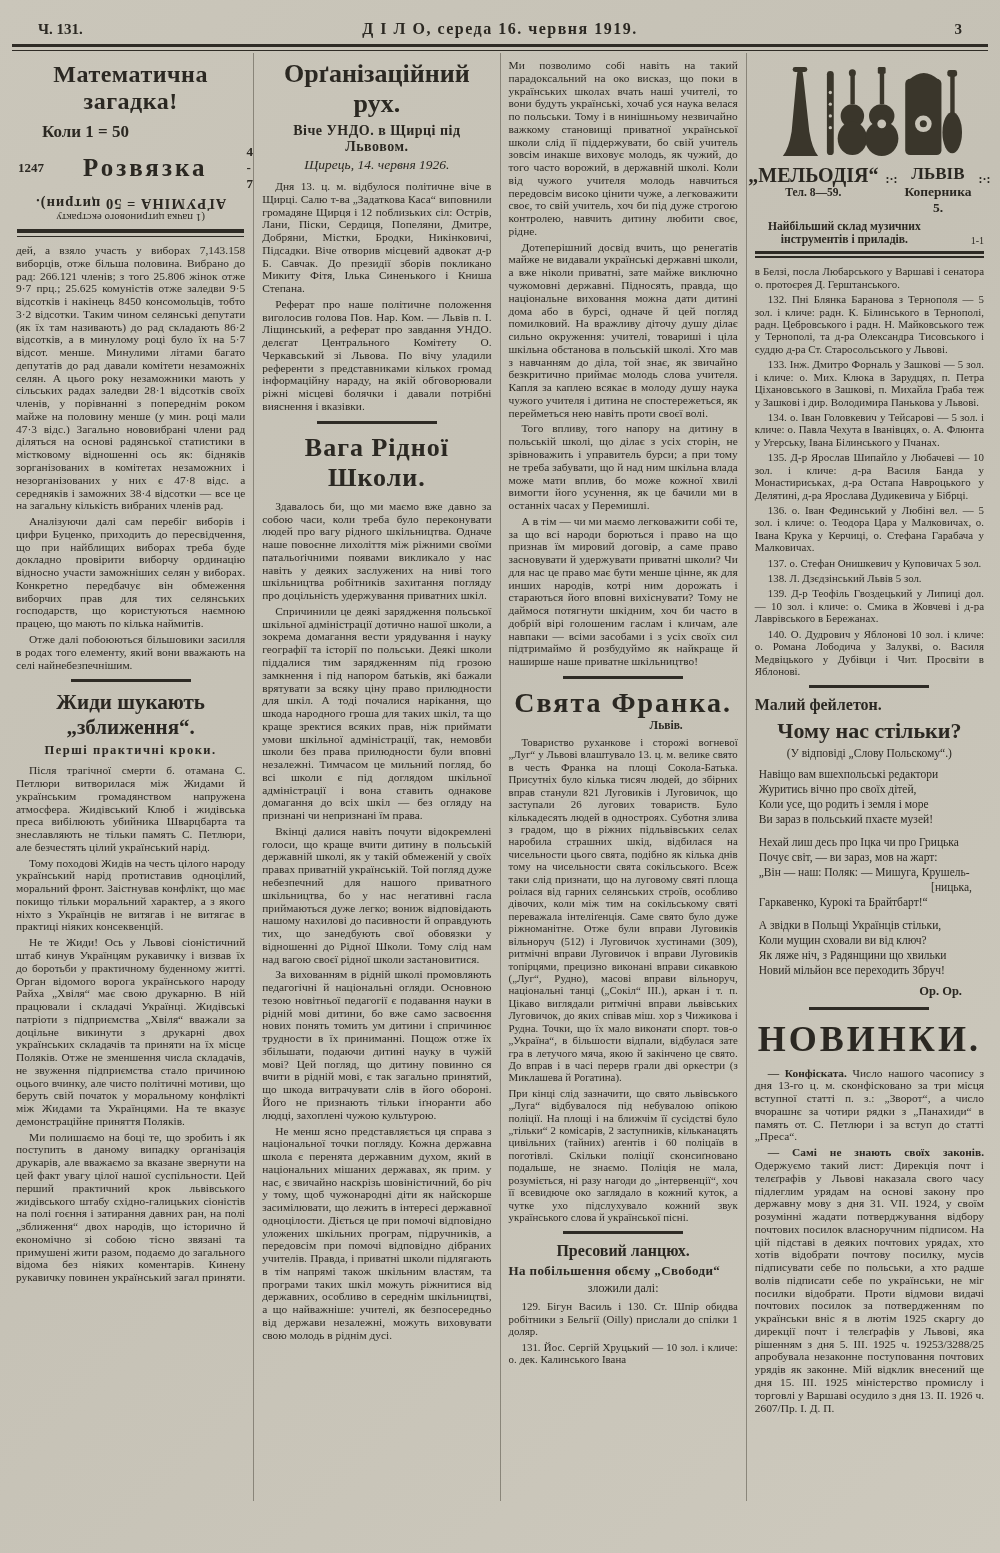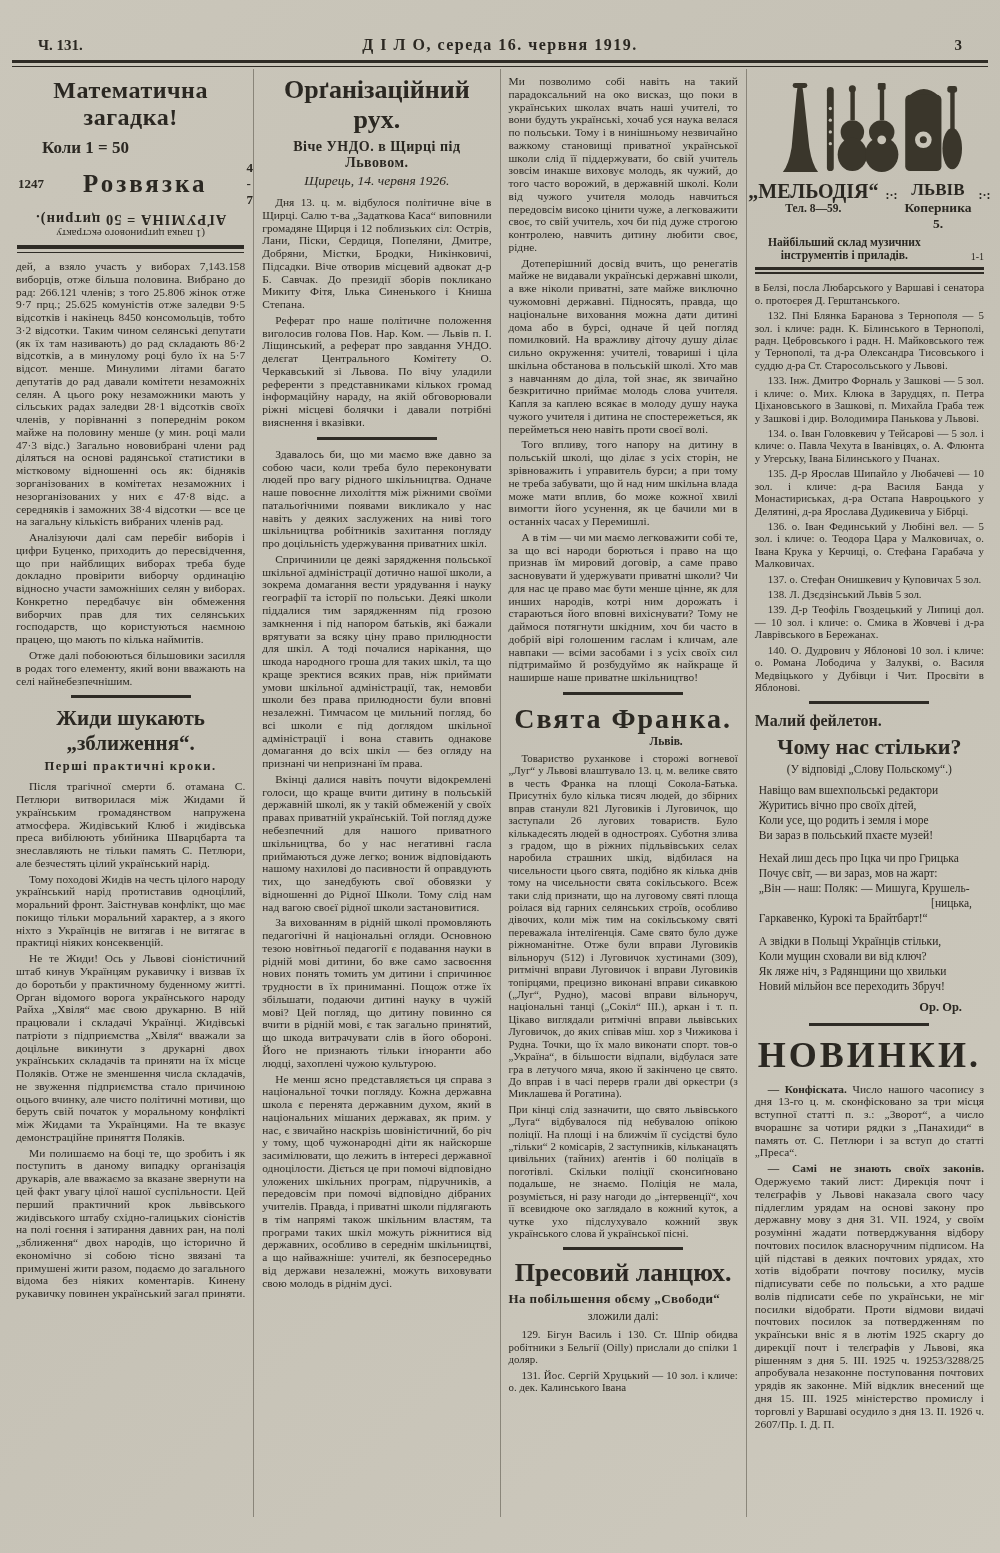--- a/index.html
+++ b/index.html
@@ -5,21 +5,21 @@
   * { box-sizing: border-box; }
   html,body { margin:0; padding:0; }
   body { background:#7e7b74; }
   .page {
     width:1000px; height:1553px; margin:0 auto; position:relative; overflow:hidden;
     background:linear-gradient(135deg,#cac6ba 0%,#c5c1b5 45%,#cdc9bd 100%);
     color:#2b2822;
     font-family:"Liberation Serif","DejaVu Serif",serif;
   }
   
-  .hdr { display:flex; align-items:baseline; padding:36px 38px 4px; font-weight:bold; }
+  .hdr { display:flex; align-items:baseline; padding:20px 38px 4px; font-weight:bold; }
   .hdr-issue { width:130px; font-size:15px; }
   .hdr-title { flex:1; text-align:center; font-size:16px; letter-spacing:1.5px; }
   .hdr-page  { width:130px; text-align:right; font-size:15px; }
   .hdr-rule { margin:2px 12px 2px; height:7px; border-top:3px solid #2f2c26; border-bottom:1px solid #2f2c26; }
   
   .cols { display:flex; height:1448px; padding:0 8px; }
   .col { flex:1 1 0; padding:6px 8px 0; overflow:hidden; }
   .col + .col { border-left:1px solid rgba(60,55,45,.45); }
   
   .bt { font-size:11.4px; line-height:1.12; text-align:justify; text-indent:13px; margin:0 0 3px; color:#2b2822; }
@@ -40,21 +40,21 @@
   .upside .a1 { font-size:14.5px; font-weight:bold; letter-spacing:1px; }
   
   .h-jews { font-size:21px; font-weight:bold; text-align:center; margin:3px 0 3px; }
   .h-sub { font-size:12.5px; font-weight:bold; text-align:center; letter-spacing:1.5px; margin:0 0 6px; }
   .h-org { font-size:26px; font-weight:bold; text-align:center; margin:0 0 4px; }
   .h-viche { font-size:14px; font-weight:bold; text-align:center; letter-spacing:.5px; margin:0 0 2px; }
   .dateline { font-style:italic; text-align:center; font-size:13.5px; margin:2px 0 7px; }
   .h-school { font-size:26px; font-weight:bold; text-align:center; letter-spacing:1px; margin:9px 0 7px; }
   .h-franko { font-size:28px; font-weight:bold; text-align:center; letter-spacing:2px; margin:2px 0 0; }
   .franko-city { text-align:right; padding-right:55px; font-weight:bold; font-size:11.5px; margin:0 0 5px; }
-  .h-press { font-size:26px; font-weight:bold; text-align:center; margin:3px 0 3px; }
+  .h-press { font-size:16px; font-weight:bold; text-align:center; margin:3px 0 3px; }
   .press-sub { font-size:13px; font-weight:bold; letter-spacing:.4px; margin:1px 0 2px; }
   .press-intro { text-align:center; font-size:12px; margin:1px 0 4px; }
   
   .ad { text-align:center; }
   .ad svg { display:block; margin:6px auto 2px; }
   .ad-grid { display:flex; justify-content:center; align-items:flex-start; gap:7px; margin-top:2px; }
   .ad-name { font-size:20px; font-weight:bold; display:block; line-height:1.05; }
   .ad-tel { font-size:11.5px; font-weight:bold; display:block; }
   .ad-sep { font-size:12px; font-weight:bold; padding-top:7px; }
   .ad-city { font-size:17px; font-weight:bold; display:block; line-height:1.1; }
@@ -124,20 +124,21 @@
         <div class="h-org">Орґанізаційний рух.</div>
         <div class="h-viche">Віче УНДО. в Щирці під Львовом.</div>
         <div class="dateline">Щирець, 14. червня 1926.</div>
         <p class="bt">Дня 13. ц. м. відбулося політичне віче в Щирці. Салю т-ва „Задаткова Каса“ виповнили громадяне Щирця і 12 поблизьких сіл: Острів, Лани, Піски, Сердиця, Попеляни, Дмитре, Добряни, Містки, Бродки, Никінковичі, Підсадки. Віче отворив місцевий адвокат д-р Б. Савчак. До президії зборів покликано Микиту Фітя, Ілька Синенького і Книша Степана.</p>
         <p class="bt">Реферат про наше політичне положення виголосив голова Пов. Нар. Ком. — Львів п. І. Ліщинський, а реферат про завдання УНДО. делєгат Центрального Комітету О. Черкавський зі Львова. По вічу уладили референти з представниками кількох громад інформаційну нараду, на якій обговорювали ріжні місцеві болячки і давали потрібні вияснення і вказівки.</p>
       </div>
 
       <div class="divider"></div>
 
       <div>
+        <div class="h-school">Вага Рідної Школи.</div>
         <p class="bt">Здавалось би, що ми маємо вже давно за собою часи, коли треба було переконувати людей про вагу рідного шкільництва. Одначе наше повоєнне лихоліття між ріжними своїми патальоґічними появами викликало у нас навіть у деяких заслужених на ниві того шкільництва робітників захитання погляду про доцільність удержування приватних шкіл.</p>
         <p class="bt">Спричинили це деякі зарядження польської шкільної адміністрації дотично нашої школи, а зокрема домагання вести урядування і науку географії та історії по польськи. Деякі школи піддалися тим зарядженням під грозою замкнення і під напором батьків, які бажали врятувати за всяку ціну право прилюдности для шкіл. А тоді почалися нарікання, що шкода народного гроша для таких шкіл, та що краще зректися всяких прав, ніж приймати умови шкільної адміністрації, так, немовби школи без права прилюдности були вповні незалежні. Тимчасом це мильний погляд, бо всі школи є під доглядом шкільної адміністрації і вона ставить однакове домагання до всіх шкіл — без огляду на признані чи непризнані їм права.</p>
         <p class="bt">Вкінці далися навіть почути відокремлені голоси, що краще вчити дитину в польській державній школі, як у такій обмеженій у своїх правах приватній українській. Той погляд дуже небезпечний для нашого приватного шкільництва, бо у нас негативні гасла приймаються дуже легко; вониж відповідають нашому нахилові до пасивности й оправдують тих, що занедбують свої обовязки у відношенні до Рідної Школи. Тому слід нам над вагою своєї рідної школи застановитися.</p>
         <p class="bt">За вихованням в рідній школі промовляють педагогічні й національні огляди. Основною тезою новітньої педагогії є подавання науки в рідній мові дитини, бо вже само засвоєння нових понять томить ум дитини і спричинює трудности в їх приниманні. Пощож отже їх збільшати, подаючи дитині науку в чужій мові? Цей погляд, що дитину повинно ся вчити в рідній мові, є так загально принятий, що шкода витрачувати слів в його обороні. Його не признають тільки іґноранти або людці, захоплені чужою культурою.</p>
         <p class="bt">Не менш ясно представляється ця справа з національної точки погляду. Кожна державна школа є перенята державним духом, який в національних мішаних державах, як прим. у нас, є звичайно наскрізь шовіністичний, бо річ у тому, щоб чужонародні діти як найскорше засимілювати, що лежить в інтересі державної одноцілости. Діється це при помочі відповідно уложених шкільних програм, підручників, а передовсім при помочі відповідно дібраних учителів. Правда, і приватні школи підлягають в тім напрямі також шкільним властям, та програми таких шкіл можуть ріжнитися від державних, особливо в середнім шкільництві, а що найважніше: учителі, як безпосередньо від держави незалежні, можуть виховувати свою молодь в ріднім дусі.</p>
       </div>
     </div>
 
     <div class="col">
       <div>

